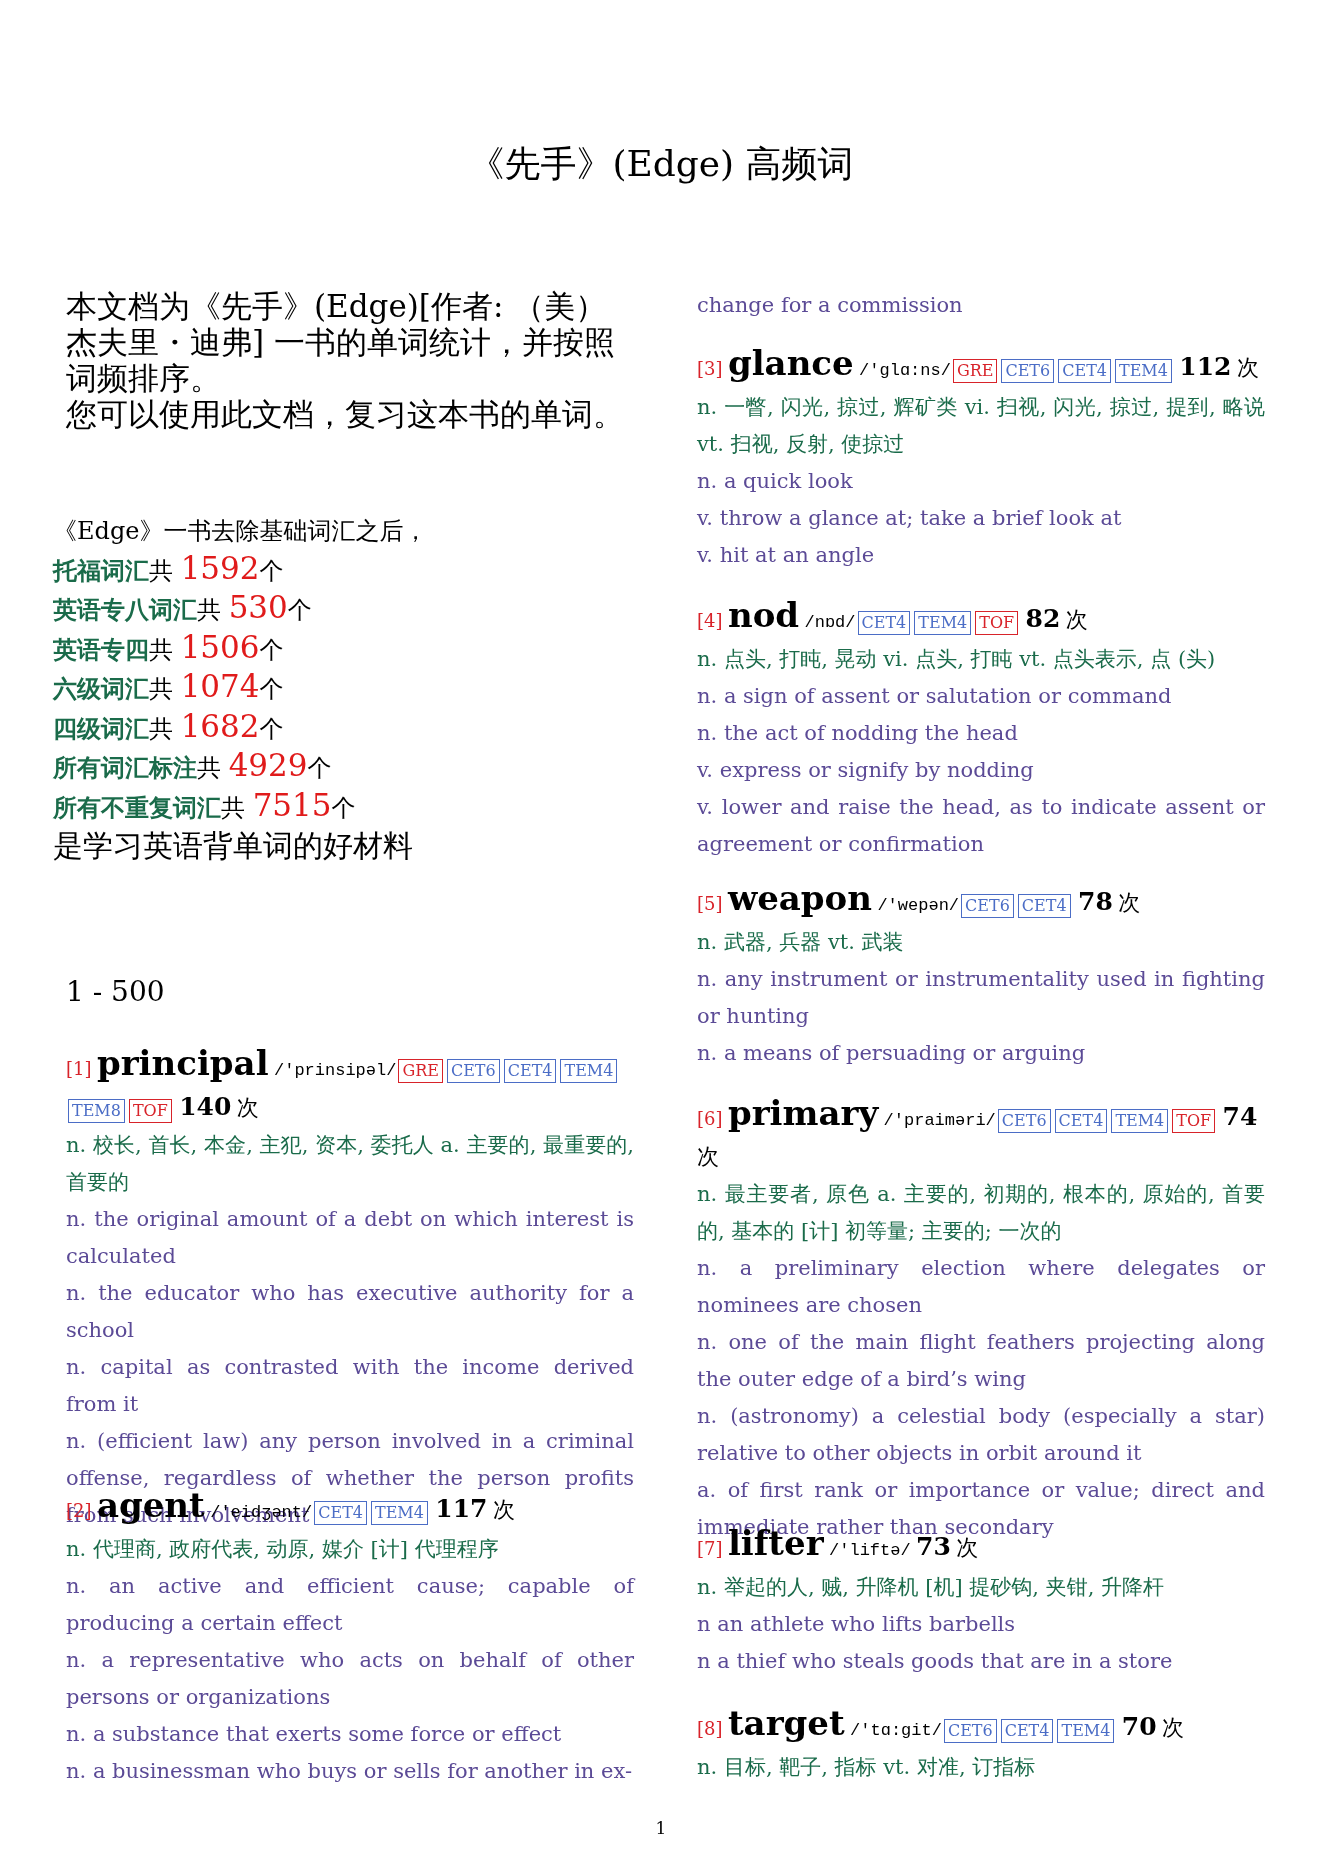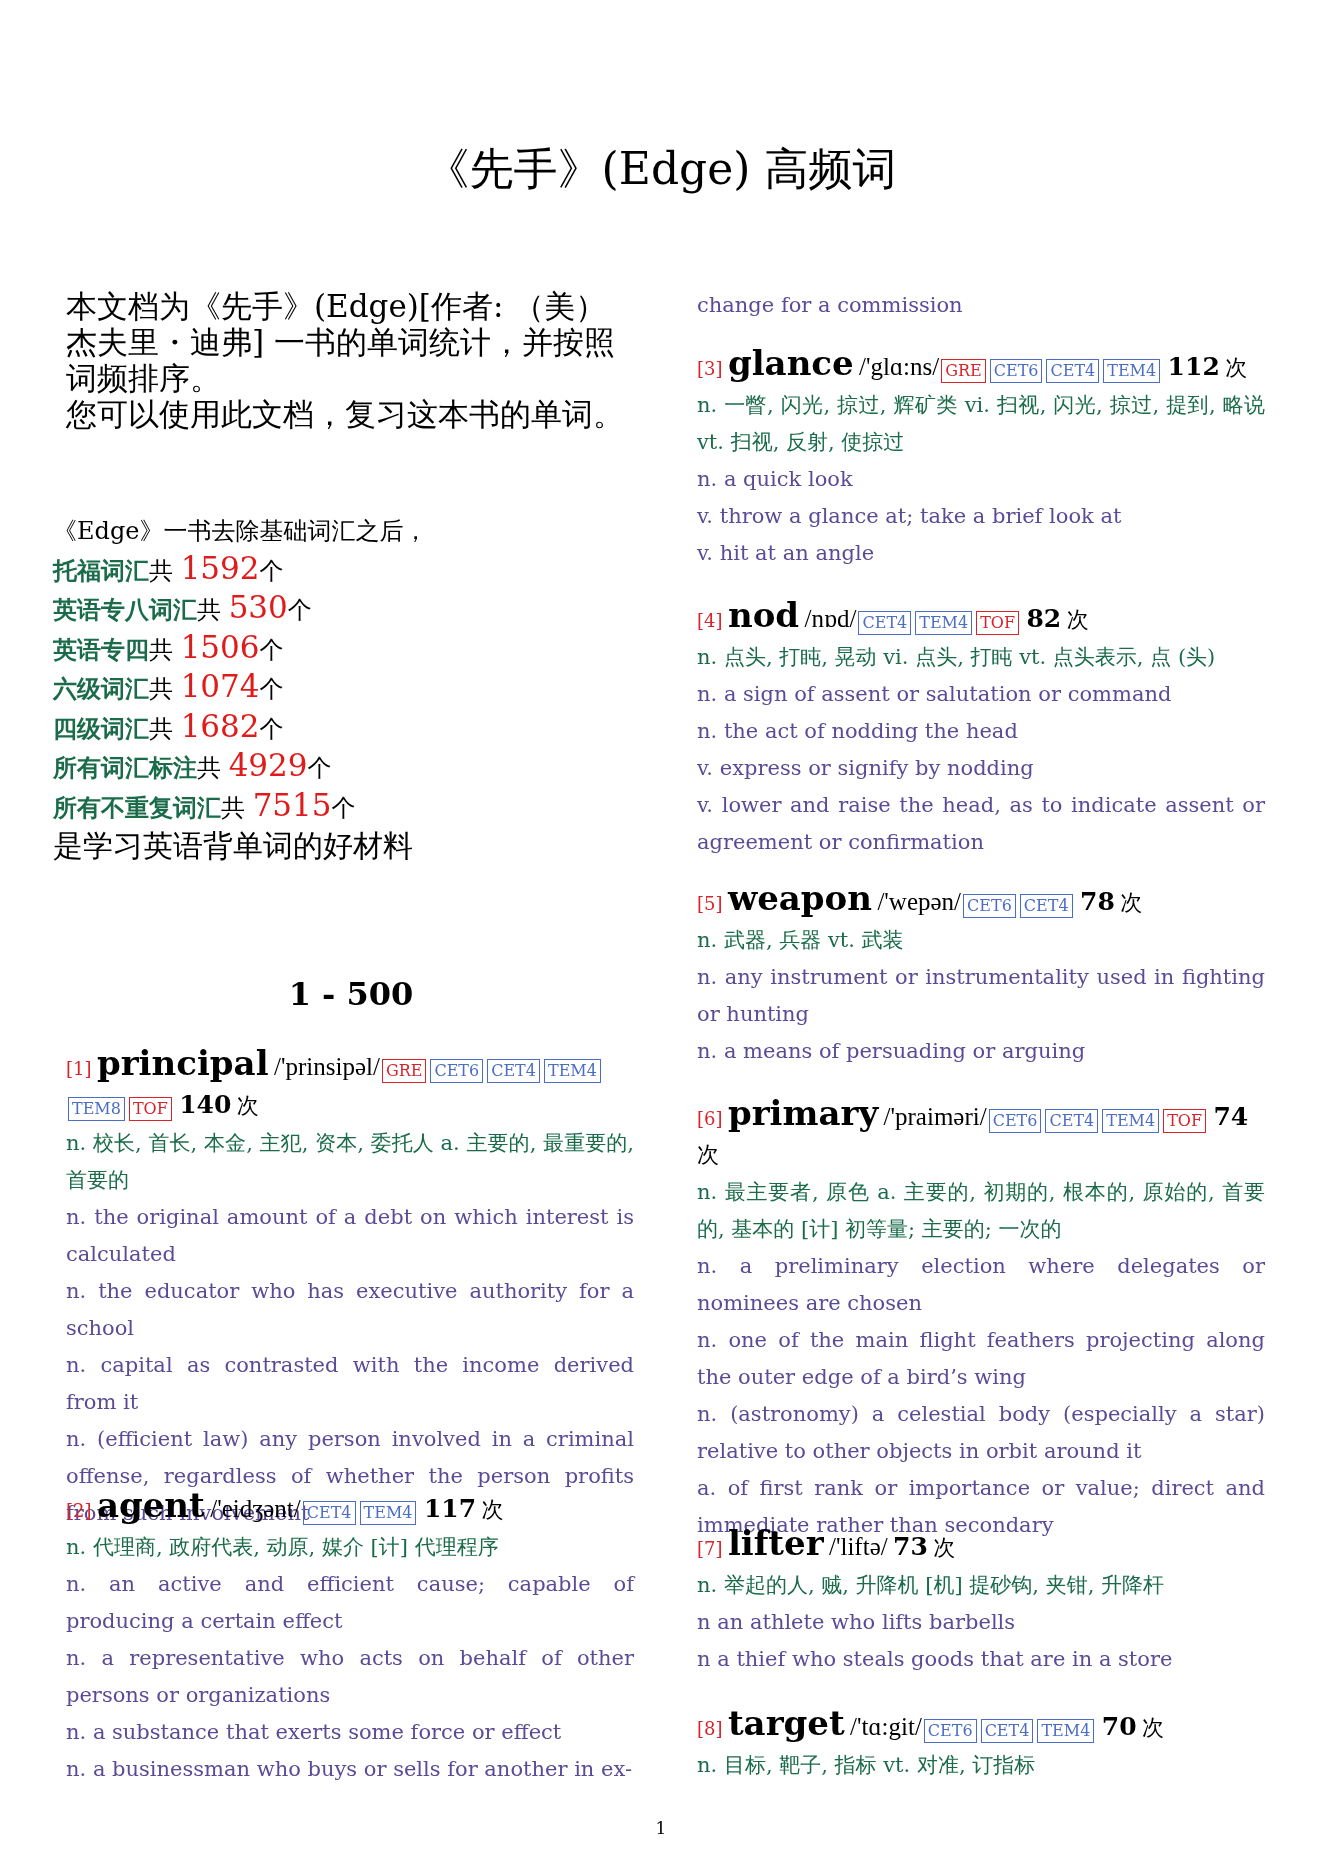--- a/index.html
+++ b/index.html
@@ -1,33 +1,33 @@
 <!DOCTYPE html>
 <html><head>
   <meta charset="utf-8">
   <style>
     html, body { margin: 0; padding: 0; background: #ffffff; }
     body { width: 1322px; height: 1870px; position: relative; overflow: hidden;
            font-family: "DejaVu Serif", "Liberation Serif", serif; color: #000; }
     .title { position: absolute; top: 140px; left: 0; width: 1322px; text-align: center;
-             font-size: 44px; font-family: "DejaVu Serif", serif; }
+             font-size: 36px; font-family: "DejaVu Serif", serif; }
     .intro { position: absolute; top: 288px; left: 66px; width: 570px; font-size: 31px; line-height: 36px; }
     .stats { position: absolute; top: 513px; left: 53px; width: 570px; font-size: 24px; line-height: 36.5px; }
     .stats .lead { font-size: 24px; }
     .stats .label { color: #1a6b4a; font-weight: bold; }
     .stats .gong { color: #000; }
     .stats .num { color: #e01b1b; font-size: 31px; }
     .stats .tail { font-size: 30px; line-height: 40px; }
-    .section-head { position: absolute; top: 975px; left: 66px; width: 570px; text-align: center;
-                    font-size: 32px; font-weight: bold; }
+    .section-head { position: absolute; top: 975px; left: 66px; width: 570px; text-align: left;
+                    font-size: 28px; font-weight: normal; }
     .entry { position: absolute; width: 568px; }
     .head-line { font-size: 17px; line-height: 36px; }
     .rank { color: #d8232a; font-size: 18px; }
     .word { font-weight: bold; font-size: 34px; color: #000; }
-    .phon { font-family: Liberation Serif, serif; font-size: 25px; }
+    .phon { font-family: Liberation Mono, monospace; font-size: 17px; }
     .tag { display: inline-block; border: 1.3px solid #4b6dc6; color: #4b6dc6; font-size: 16px;
            line-height: 22px; padding: 0 3px; margin: 0 2px; vertical-align: middle; }
     .tag.red { border-color: #d8232a; color: #d8232a; }
     .count { font-weight: bold; font-size: 25px; }
     .ci { font-size: 22px; }
     .zh { color: #1a6b4a; font-size: 21px; line-height: 37px; text-align: justify; }
     .en { color: #5b4a96; font-size: 21px; line-height: 37px; text-align: justify; }
     .pagenum { position: absolute; top: 1818px; left: 0; width: 1322px; text-align: center; font-size: 17px; }
   </style>
 </head>

